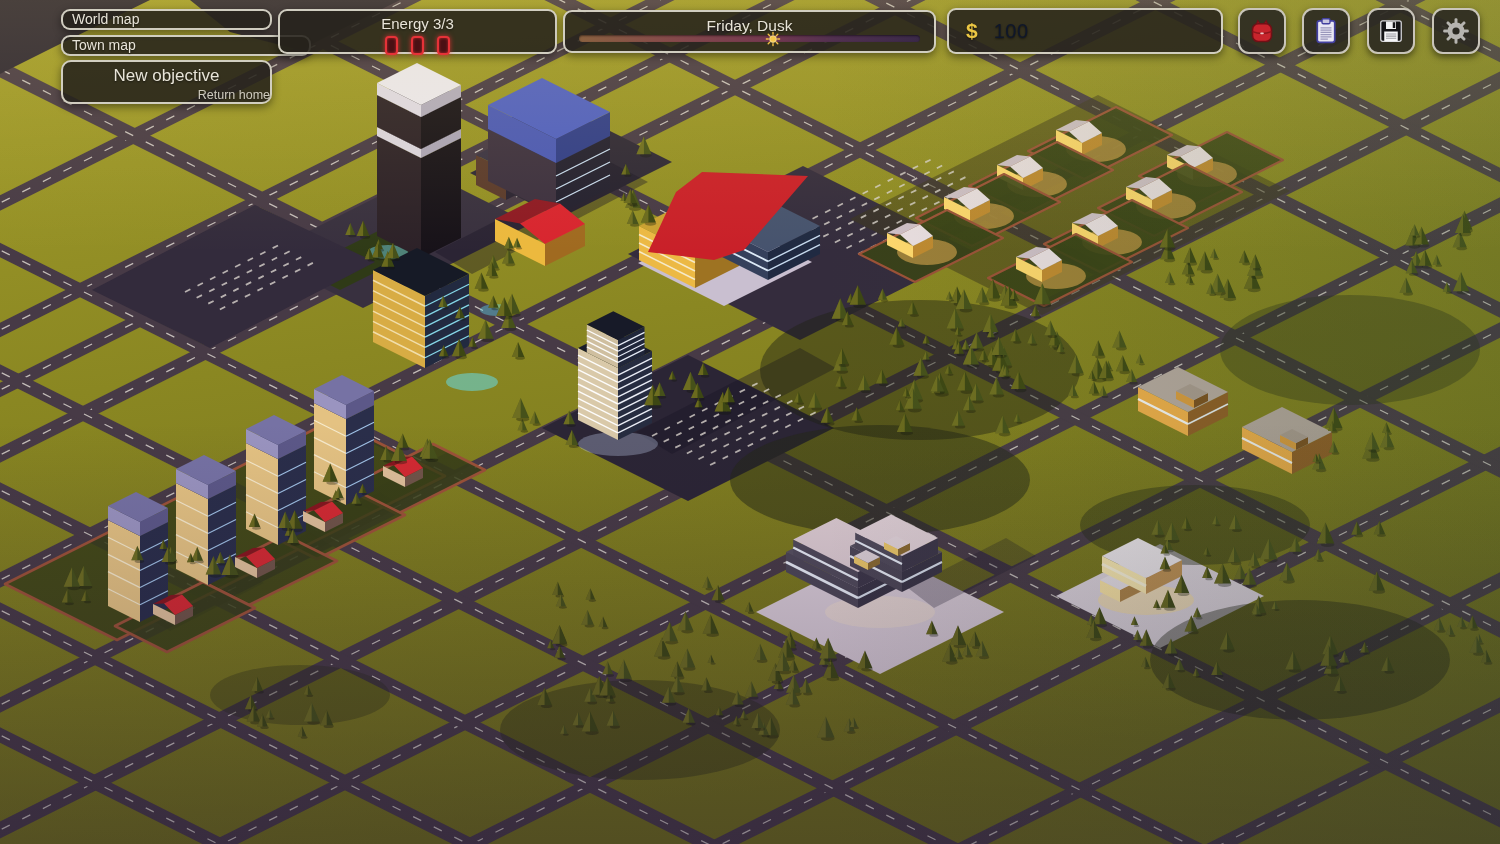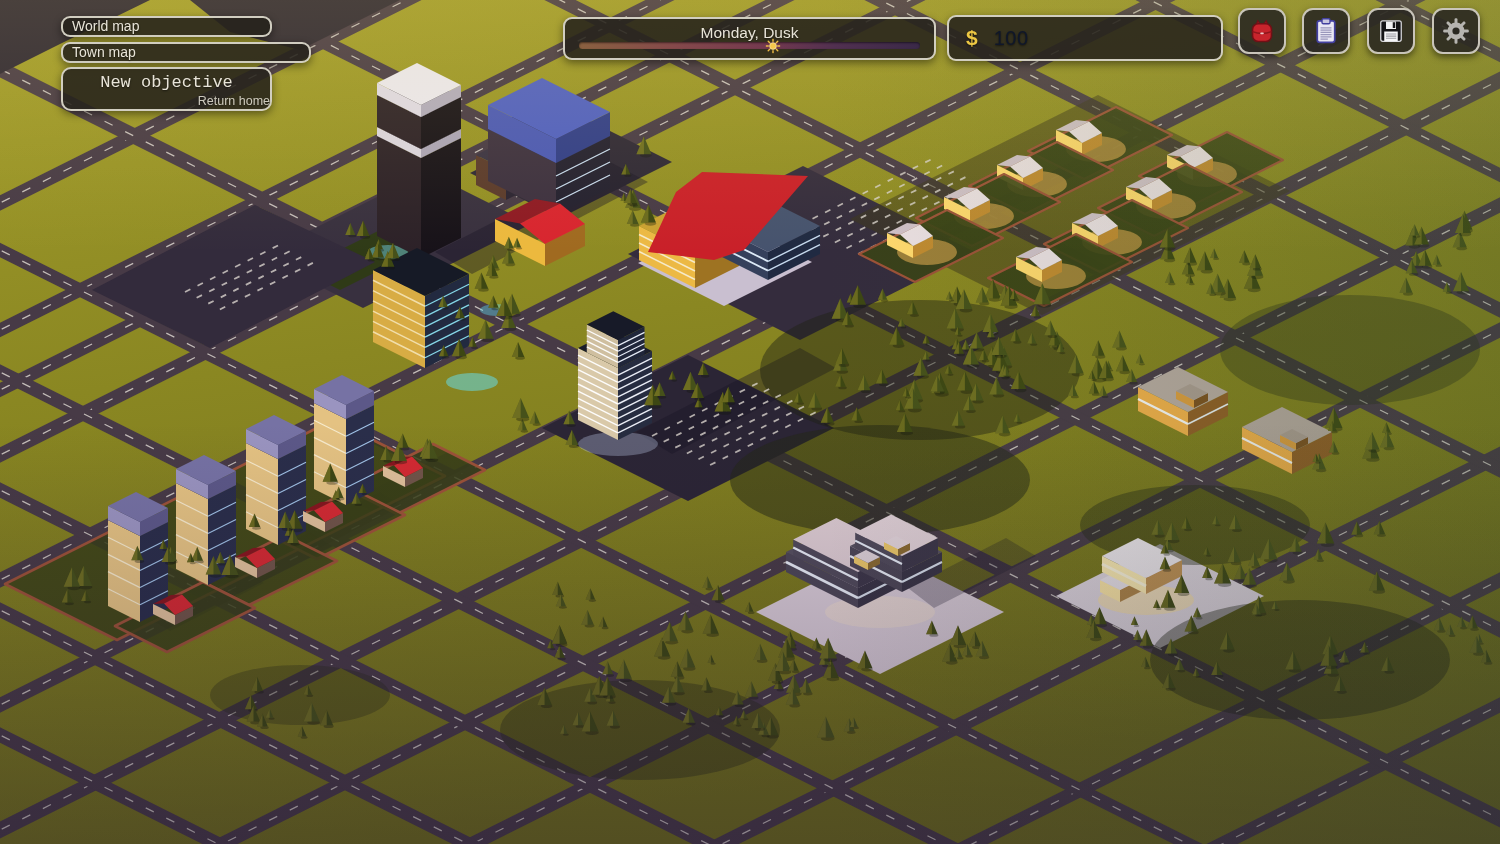--- a/index.html
+++ b/index.html
@@ -1,24 +1,24 @@
 <!DOCTYPE html>
 <html><head>
 <meta charset="utf-8">
 <style>
   html,body{margin:0;padding:0;background:#1a1a14;}
   .stage{position:relative;width:1500px;height:844px;overflow:hidden;
     font-family:"Liberation Sans", sans-serif;background:#7b791e;user-select:none;}
   .stage svg.scene{position:absolute;left:0;top:0;}
   .panel{position:absolute;box-sizing:border-box;background:rgba(37,34,27,.88);
     border:2px solid rgba(224,220,207,.92);border-radius:9px;color:#e8e4d8;
-    box-shadow:0 3px 8px rgba(0,0,0,.45);text-shadow:0 1px 2px rgba(0,0,0,.55);margin-top:7px;}
+    box-shadow:0 3px 8px rgba(0,0,0,.45);text-shadow:0 1px 2px rgba(0,0,0,.55);}
   .nav-btn{display:block;text-align:left;padding:0 9px;font-size:14px;line-height:17px;
     cursor:pointer;font-family:"Liberation Sans",sans-serif;}
-  .obj-title{font-size:17px;text-align:center;margin-top:4px;font-family:Liberation Mono, monospace;}
+  .obj-title{font-size:17px;text-align:center;margin-top:4px;}
   .obj-sub{font-size:12.5px;text-align:right;opacity:.85;margin-top:2px;}
   .energy-label{font-size:15px;text-align:center;margin-top:4px;}
   .energy-cells{display:flex;justify-content:center;gap:13px;margin-top:4px;}
   .cell{width:9px;height:15px;border:2px solid #e63238;border-radius:4px;background:#4a1014;
     box-shadow:0 0 5px rgba(255,48,56,.75), inset 0 0 3px rgba(255,60,60,.6);}
   .clock-label{font-size:15.5px;text-align:center;margin-top:5px;}
   .clock-bar{position:absolute;left:14px;right:14px;bottom:9px;height:7px;border-radius:4px;
     background:linear-gradient(90deg,#8a6140 0%,#85494b 28%,#74394f 55%,#513050 75%,#3a2948 100%);
     box-shadow:inset 0 1px 2px rgba(0,0,0,.5);}
   .sun-marker{position:absolute;left:57%;top:50%;transform:translate(-50%,-50%);width:15px;height:15px;}
@@ -1426,23 +1426,31 @@
   </svg>
 
   <button class="panel nav-btn" style="left:61px;top:9px;width:211px;height:21px;">World map</button>
   <button class="panel nav-btn" style="left:61px;top:35px;width:250px;height:21px;">Town map</button>
 
   <div class="panel" style="left:61px;top:60px;width:211px;height:44px;border-radius:10px;">
     <div class="obj-title">New objective</div>
     <div class="obj-sub">Return home</div>
   </div>
 
+  <div class="panel" style="left:278px;top:9px;width:279px;height:45px;">
+    <div class="energy-label">Energy 3/3</div>
+    <div class="energy-cells">
+      <span class="cell"></span>
+      <span class="cell"></span>
+      <span class="cell"></span>
+    </div>
+  </div>
 
   <div class="panel" style="left:563px;top:10px;width:373px;height:43px;">
-    <div class="clock-label">Monday, Dusk</div>
+    <div class="clock-label">Friday, Dusk</div>
     <div class="clock-bar">
       <span class="sun-marker" style="left: 57%;">
         <svg viewBox="0 0 16 16" width="15" height="15">
           <path d="M8 0.8 V3 M8 13 V15.2 M0.8 8 H3 M13 8 H15.2 M2.9 2.9 L4.5 4.5 M11.5 11.5 L13.1 13.1 M13.1 2.9 L11.5 4.5 M4.5 11.5 L2.9 13.1" stroke="#f2be45" stroke-width="1.5" stroke-linecap="round" fill="none"></path>
           <circle cx="8" cy="8" r="3.6" fill="#f6c74b" stroke="#fbe8a8" stroke-width="0.8"></circle>
         </svg>
       </span>
     </div>
   </div>
 

